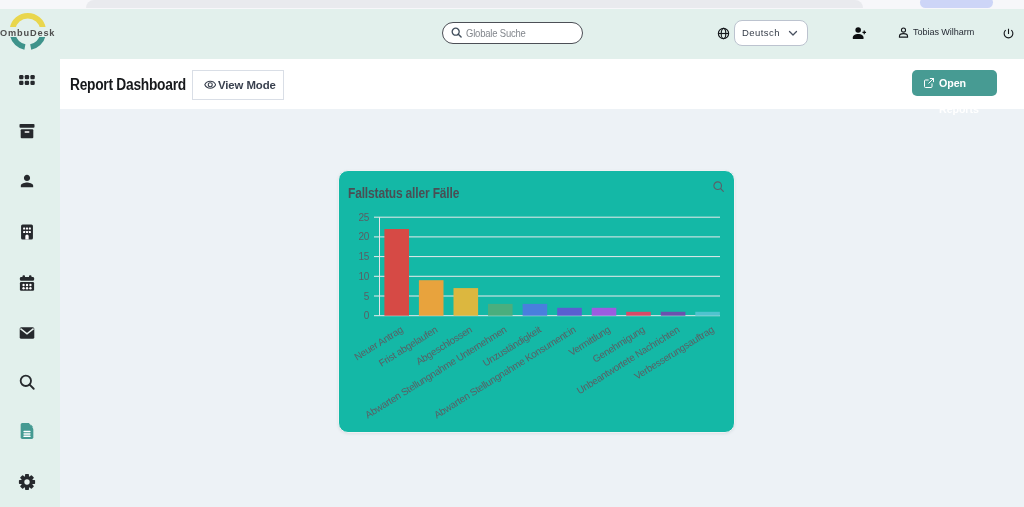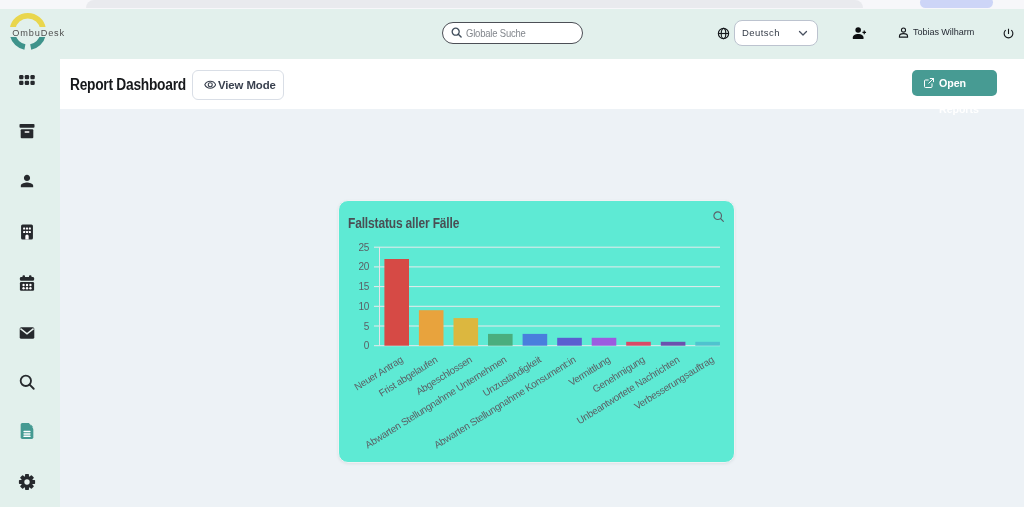--- a/index.html
+++ b/index.html
@@ -14,48 +14,48 @@
 
   
   .topbar { position:absolute; left:0; top:9px; width:1024px; height:49.5px; background:#e2f0ec; }
   
   .sidebar { position:absolute; left:0; top:58.5px; width:60px; height:448px; background:#e2f0ec; }
   
   .header { position:absolute; left:60px; top:58.5px; width:964px; height:50px; background:#ffffff; }
   
   .content { position:absolute; left:60px; top:109px; width:964px; height:398px; background:#edf2f6; }
 
-  .logo-text { position:absolute; left:8px; top:28.0px; width:57px; text-align:right;
-    font-size:9.2px; font-weight:normal; color:#4f4f4f; letter-spacing:0.85px; background:transparent; }
+  .logo-text { position:absolute; left:0px; top:28.0px; width:57px; text-align:left;
+    font-size:9.2px; font-weight:bold; color:#4f4f4f; letter-spacing:0.85px; background:transparent; }
   .logo-band { position:absolute; left:0px; top:26.8px; width:57px; height:10px; background:#e2f0ec; }
 
   .search { position:absolute; left:442px; top:22px; width:141px; height:21.5px; background:#fff;
     border:1.8px solid #4c4f56; border-radius:11px; display:flex; align-items:center;text-align:right; }
   .search span { color:#82868c; font-size:10.5px; letter-spacing:-0.2px; margin-left:2.5px; transform:scaleX(0.9); transform-origin:0 50%; }
 
-  .lang { position:absolute; left:734px; top:20px; width:84px; height:25.5px; background:#fff;
+  .lang { position:absolute; left:734px; top:20px; width:74px; height:25.5px; background:#fff;
     border:1px solid #bcc3cf; border-radius:8px; display:flex; align-items:center; }
   .lang span { font-size:9.5px; color:#353c48; margin-left:7px; letter-spacing:0.45px; }
 
   .user { position:absolute; left:897px; top:26px; height:14px; display:flex; }
   .user span { font-size:9.8px; font-weight:500; color:#262c35; letter-spacing:-0.05px; margin-left:3px; transform:scaleX(0.924); transform-origin:0 50%; }
 
   .title { position:absolute; left:70px; top:76px; font-size:16px; font-weight:bold; color:#16181b; letter-spacing:-0.3px; transform:scaleX(0.86); transform-origin:0 0; }
 
   .btn-view { position:absolute; left:192px; top:70px; width:92px; height:30px; background:#fff;
-    border:1px solid #d9dee6; border-radius:6px; }
+    border:1px solid #d9dee6; border-radius:0; }
   .btn-view svg { position:absolute; left:10.5px; top:8.5px; }
   .btn-view span { position:absolute; left:25px; top:0; line-height:28px; font-size:11.5px; font-weight:600; color:#39404e; letter-spacing:-0.1px; transform:scaleX(0.99); transform-origin:0 50%; }
 
   .btn-open { position:absolute; left:912px; top:70px; width:85px; height:26px; background:#479b93;
     border-radius:5px; }
   .btn-open svg { position:absolute; left:10.5px; top:7px; }
   .btn-open span { position:absolute; left:27px; top:0; line-height:26px; font-size:11.5px; font-weight:bold; color:#ffffff; letter-spacing:-0.1px; transform:scaleX(0.93); transform-origin:0 50%; }
 
-  .card { position:absolute; left:337.9px; top:200px; width:397px; height:262.5px; background:#5eead4;
+  .card { position:absolute; left:337.9px; top:170px; width:397px; height:262.5px; background:#14b8a6;
     border-radius:10px; box-shadow:0 1px 3px rgba(25,35,45,0.08); border:1px solid #f0f1f3; }
   .card-title { position:absolute; left:9px; top:13px; font-size:15px; font-weight:bold; color:#4a4e54; letter-spacing:-0.2px; transform:scaleX(0.8); transform-origin:0 0; }
 </style>
 </head>
 <body>
   <div class="topbar"></div>
   <div class="sidebar"></div>
   <div class="header"></div>
   <div class="content"></div>
   <div class="strip">

